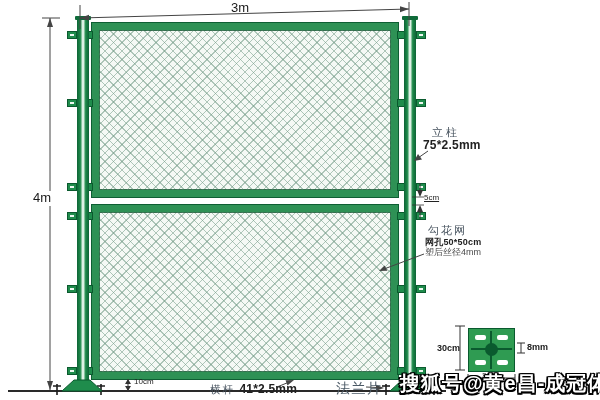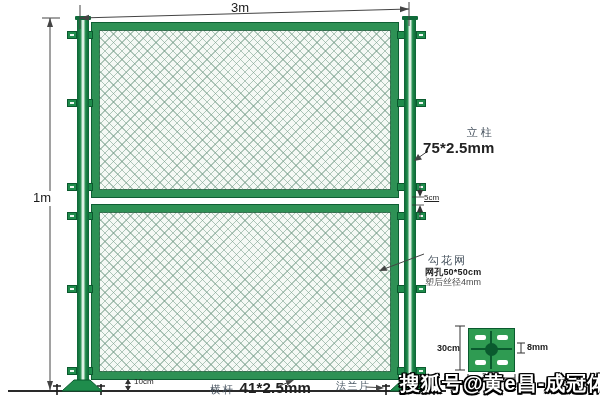--- a/index.html
+++ b/index.html
@@ -36,21 +36,21 @@
       repeating-linear-gradient(-45deg, rgba(115,155,135,.55) 0 1px, transparent 1px 6px);
   }
   .mesh-edge{position:absolute;inset:0;border:1px dashed rgba(25,95,55,.40);}
   
   #dims{position:absolute;left:0;top:0;z-index:5;pointer-events:none;}
   
   .lbl{position:absolute;z-index:6;color:#222;white-space:nowrap;line-height:1.15;}
   .dim-big{font-size:13px;color:#1a1a1a;}
   #lbl-4m{background:#fff;padding:0 3px;}
   .cn-title{font-size:11px;color:#44505c;letter-spacing:3px;}
-  .spec{font-size:15px;font-weight:600;color:#222;letter-spacing:.2px;}
+  .spec{font-size:12px;font-weight:600;color:#222;letter-spacing:.2px;}
   .spec-light{font-size:9px;font-weight:500;color:#4a4a4a;}
   .tiny{font-size:8px;color:#222;}
   .small-dim{font-size:9px;font-weight:600;color:#222;}
   
   #plate{
     position:absolute;left:468px;top:328px;width:47px;height:44px;z-index:4;
     background:#2f9b52;border:1px solid #0a5a2e;box-sizing:border-box;
   }
   .slot{position:absolute;width:11px;height:5px;background:#ffffff;border-radius:2px;}
   .cross-h{position:absolute;left:2px;right:2px;top:19px;height:2px;background:#0a5a2e;}
@@ -195,41 +195,41 @@
     <div class="slot" style="left:6px;top:6px;"></div>
     <div class="slot" style="left:28px;top:6px;"></div>
     <div class="slot" style="left:6px;top:31px;"></div>
     <div class="slot" style="left:28px;top:31px;"></div>
     <div class="cross-h"></div>
     <div class="cross-v"></div>
     <div class="hub"></div>
   </div>
 
   <div class="lbl dim-big" style="left:231px;top:1px;">3m</div>
-  <div class="lbl dim-big" id="lbl-4m" style="left:30px;top:191px;">1m</div>
+  <div class="lbl dim-big" id="lbl-4m" style="left:30px;top:191px;">4m</div>
   <div class="lbl tiny" style="left:424px;top:193px;text-decoration:underline;">5cm</div>
   <div class="lbl tiny" style="left:134px;top:377px;">10cm</div>
 
   <div class="lbl" style="left:423px;top:126px;">
-    <div class="cn-title" style="padding-left:9px;text-align:right;">立柱</div>
+    <div class="cn-title" style="padding-left:9px;">立柱</div>
     <div class="spec">75*2.5mm</div>
   </div>
 
-  <div class="lbl" style="left:425px;top:224px;margin-top:30px;">
+  <div class="lbl" style="left:425px;top:224px;">
     <div class="cn-title" style="letter-spacing:2px;padding-left:3px;">勾花网</div>
     <div class="spec" style="font-size:9px;">网孔50*50cm</div>
     <div class="spec-light">塑后丝径4mm</div>
   </div>
 
   <div class="lbl" style="left:210px;top:379px;">
     <span class="cn-title" style="font-size:10.5px;letter-spacing:2px;">横杆</span>
     <span class="spec">41*2.5mm</span>
   </div>
 
-  <div class="lbl" style="left:336px;top:380px;font-size:10px;color:#4c5a66;letter-spacing:1.5px;text-align:right;">法兰片</div>
+  <div class="lbl" style="left:336px;top:380px;font-size:14px;color:#4c5a66;letter-spacing:1.5px;text-align:right;">法兰片</div>
 
   <div class="lbl small-dim" style="left:437px;top:343px;">30cm</div>
   <div class="lbl small-dim" style="left:527px;top:342px;">8mm</div>
   <div class="lbl tiny" style="left:482px;top:371px;">30cm</div>
 
   <div id="watermark">搜狐号@黄e昌-成冠体育</div>
 
 </div>
 
 </body></html>

